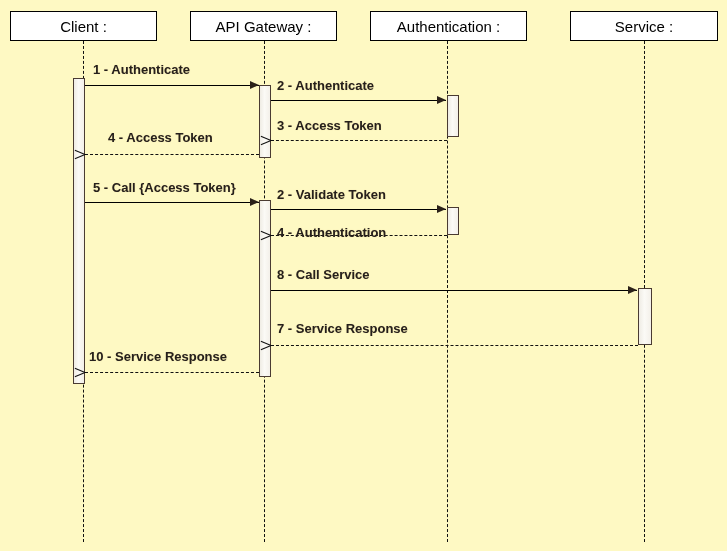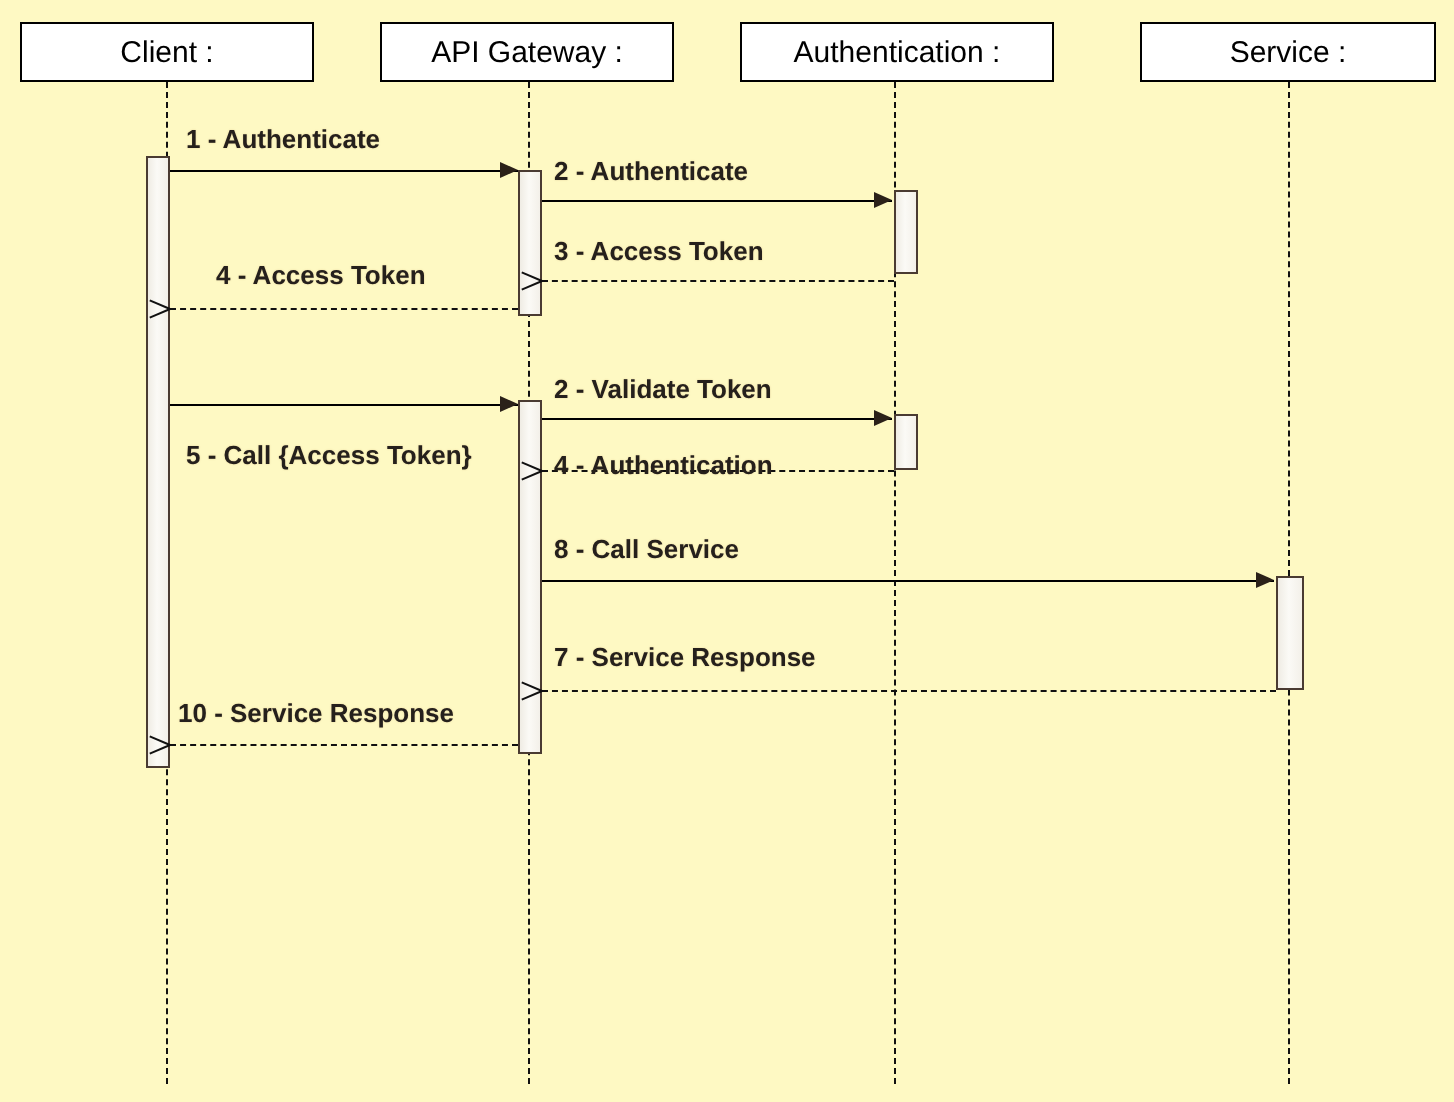--- a/index.html
+++ b/index.html
@@ -139,21 +139,21 @@
       <div class="arrowhead solid-right" style="left: 437px; top: 96px;"></div>
       <div class="msg-label" style="left: 277px; top: 78px;">2 - Authenticate</div>
       <div class="msg-line dashed" style="left: 271px; top: 140px; width: 176px;"></div>
       <div class="arrowhead open-left" style="left: 271px; top: 136px;"></div>
       <div class="msg-label" style="left: 277px; top: 118px;">3 -  Access Token</div>
       <div class="msg-line dashed" style="left: 85px; top: 154px; width: 174px;"></div>
       <div class="arrowhead open-left" style="left: 85px; top: 150px;"></div>
       <div class="msg-label" style="left: 108px; top: 130px;">4 - Access Token</div>
       <div class="msg-line" style="left: 85px; top: 202px; width: 174px;"></div>
       <div class="arrowhead solid-right" style="left: 250px; top: 198px;"></div>
-      <div class="msg-label" style="left: 93px; top: 180px; margin-top: 40px;">5 - Call {Access Token}</div>
+      <div class="msg-label" style="left: 93px; top: 180px;">5 - Call {Access Token}</div>
       <div class="msg-line" style="left: 271px; top: 209px; width: 175px;"></div>
       <div class="arrowhead solid-right" style="left: 437px; top: 205px;"></div>
       <div class="msg-label" style="left: 277px; top: 187px;">2 - Validate Token</div>
       <div class="msg-line dashed" style="left: 271px; top: 235px; width: 176px;"></div>
       <div class="arrowhead open-left" style="left: 271px; top: 231px;"></div>
       <div class="msg-label" style="left: 277px; top: 225px;">4 - Authentication</div>
       <div class="msg-line" style="left: 271px; top: 290px; width: 366px;"></div>
       <div class="arrowhead solid-right" style="left: 628px; top: 286px;"></div>
       <div class="msg-label" style="left: 277px; top: 267px;">8 - Call Service</div>
       <div class="msg-line dashed" style="left: 271px; top: 345px; width: 367px;"></div>

